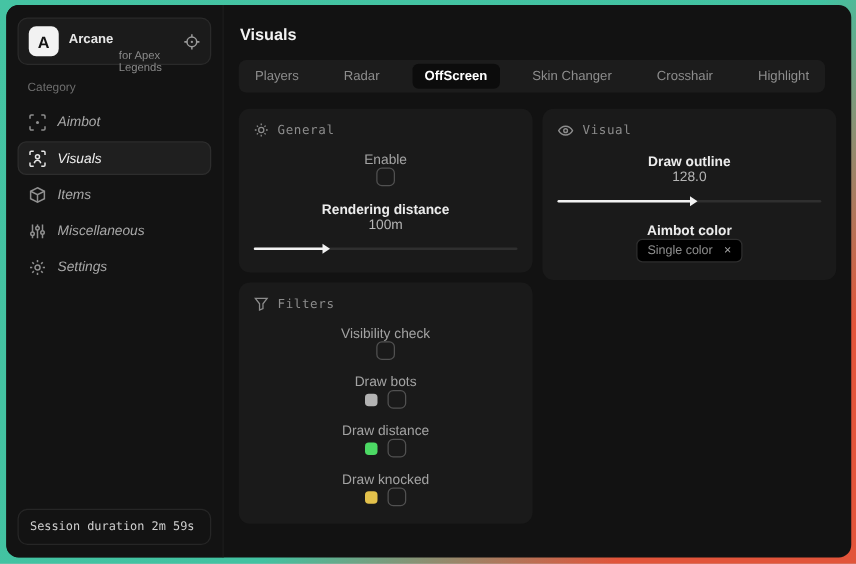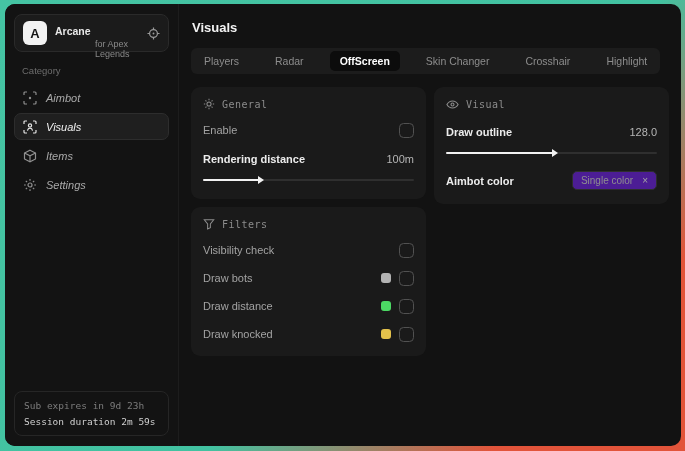--- a/index.html
+++ b/index.html
@@ -63,21 +63,21 @@
   .tab.active { background:#0c0c0c; color:#ffffff; font-weight:700; }
   .content { display:flex; gap:8px; margin-top:13px; align-items:flex-start; }
   .col { flex:1; display:flex; flex-direction:column; gap:8px; min-width:0; }
   .panel { background:#1a1a1a; border-radius:9px; padding:11px 12px 14px 12px; }
   .panel-header {
     display:flex; align-items:center; gap:7px; color:#8c8c8c;
     font-size:10px; letter-spacing:0.5px;
   }
   .row {
     display:flex; align-items:center; justify-content:space-between;
-    margin-top:12px; min-height:16px;
+    margin-top:12px; min-height:16px;flex-direction:column;
   }
   .row-label { font-size:11px; color:#a3a3a3; }
   .row-label.strong { color:#ececec; font-weight:700; }
   .row-value { font-size:11px; color:#b5b5b5; }
   .row-right { display:flex; align-items:center; gap:8px; }
   .checkbox {
     width:15px; height:15px; border:1.5px solid #515151; border-radius:4.5px;
     background:transparent; flex:none; cursor:pointer;
   }
   .swatch { width:10px; height:10px; border-radius:3px; flex:none; }
@@ -88,21 +88,21 @@
   }
   .slider .fill {
     position:absolute; left:0; top:4px; height:2px; background:#f2f2f2; border-radius:2px;
   }
   .slider .arrow {
     position:absolute; top:1px; width:0; height:0; margin-left:-2px;
     border-left:6px solid #f2f2f2; border-top:4px solid transparent;
     border-bottom:4px solid transparent;
   }
   .select-pill {
-    display:flex; align-items:center; gap:9px; background:#4c1d95;
+    display:flex; align-items:center; gap:9px; background:#000000;
     border:1px solid #2e2e2e; border-radius:5px; padding:3px 8px; cursor:pointer;
   }
   .select-pill .sel-text { font-size:10px; color:#8f8f8f; }
   .select-pill .clear { font-size:10px; color:#a5a5a5; }
 </style>
 </head>
 <body>
 
 <div class="window">
 
@@ -149,33 +149,43 @@
     <div class="nav-item">
       <span class="icon">
         <svg width="14" height="14" viewBox="0 0 14 14" fill="none" stroke="currentColor" stroke-width="1.2">
           <path d="M7 1.2 12.5 4v6L7 12.8 1.5 10V4L7 1.2z"></path>
             <path d="M1.5 4 7 6.8 12.5 4M7 6.8v6"></path>
         </svg>
       </span>
       <span>Items</span>
     </div>
 
+    <div class="nav-item">
+      <span class="icon">
+        <svg width="14" height="14" viewBox="0 0 14 14" fill="none" stroke="currentColor" stroke-width="1.2">
+          <path d="M3 1.5v11M7 1.5v11M11 1.5v11"></path>
+          <circle cx="3" cy="9" r="1.4" fill="#131313"></circle>
+            <circle cx="7" cy="4.5" r="1.4" fill="#131313"></circle>
+            <circle cx="11" cy="8" r="1.4" fill="#131313"></circle>
+        </svg>
+      </span>
+      <span>Miscellaneous</span>
+    </div>
 
     <div class="nav-item">
       <span class="icon">
         <svg width="14" height="14" viewBox="0 0 14 14" fill="none" stroke="currentColor" stroke-width="1.2">
           <circle cx="7" cy="7" r="2"></circle>
           <path d="M7 1v1.8M7 11.2V13M1 7h1.8M11.2 7H13M2.8 2.8l1.3 1.3M9.9 9.9l1.3 1.3M11.2 2.8 9.9 4.1M4.1 9.9l-1.3 1.3"></path>
         </svg>
       </span>
       <span>Settings</span>
     </div>
 
     <div class="sidebar-footer">
-      <div class="footer-line1 mono">Sub expires in 9d 23h</div>
       <div class="footer-line2 mono">Session duration 2m 59s</div>
     </div>
   </div>
 
   <div class="main">
     <div class="page-title">Visuals</div>
 
     <div class="tabbar">
       <div class="tab">Players</div>
       <div class="tab">Radar</div>

